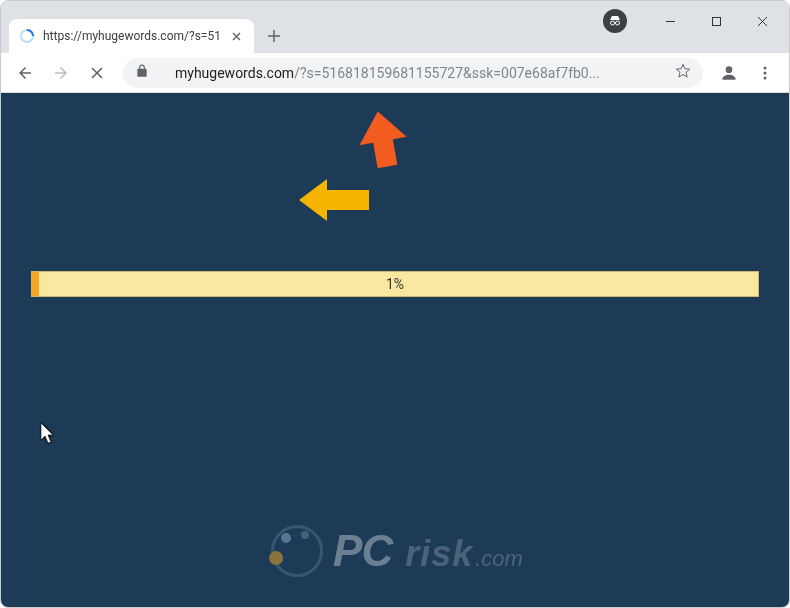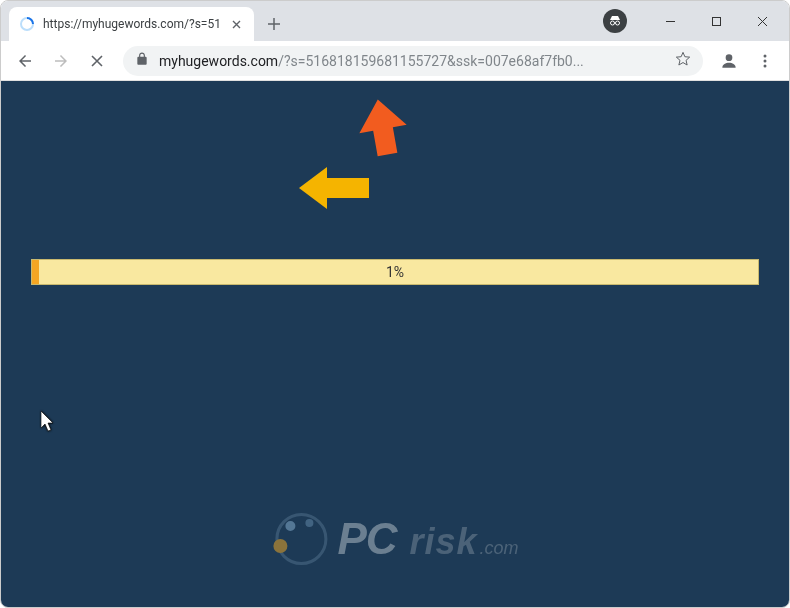--- a/index.html
+++ b/index.html
@@ -9,21 +9,21 @@
     background: #fff;
     font-family: -apple-system, BlinkMacSystemFont, "Segoe UI", Roboto, Arial, sans-serif;
     overflow: hidden;
     position: relative;
     border: 1px solid #ccc;
     border-radius: 8px;
   }
   
   
   .tab-strip {
-    height: 40px;
+    height: 52px;
     background: #dee1e6;
     display: flex;
     align-items: flex-end;
     padding: 6px 8px 0 8px;
     position: relative;
   }
   .tab {
     background: #fff;
     height: 34px;
     width: 245px;
@@ -104,21 +104,21 @@
     border-radius: 15px;
     display: flex;
     align-items: center;
     padding: 0 12px;
     margin: 0 6px;
     font-size: 14px;
     color: #202124;
     overflow: hidden;
   }
   .address-bar .lock { color: #5f6368; margin-right: 10px; flex-shrink:0; }
-  .address-bar .url-text { flex: 1; white-space: nowrap; overflow: hidden; text-overflow: ellipsis; }
+  .address-bar .url-text { flex: 1; white-space: nowrap; overflow: hidden; text-overflow: ellipsis; margin-left: 16px; }
   .address-bar .url-text .domain { color: #202124; }
   .address-bar .url-text .path { color: #80868b; }
   .address-bar .star { color: #5f6368; margin-left: 8px; flex-shrink:0;}
   
   
   .content {
     height: calc(608px - 80px);
     background: #1d3a56;
     position: relative;
     display: flex;
@@ -186,21 +186,21 @@
     position: relative; margin-right: 6px;
   }
   .wm-icon .oc { position:absolute; border-radius:50%; border:3px solid; }
   .wm-text {
     display: flex; align-items: baseline;
     font-style: italic;
     font-weight: bold;
   }
   .wm-text .pc { font-size: 44px; color: #a0aeb9; letter-spacing:-1px; }
   .wm-text .risk { font-size: 36px; color: #6b7e8f; letter-spacing:1px; margin-left:13px;}
-  .wm-text .dotcom { font-size: 18px; color: #6b7e8f; font-style: italic; font-weight:normal; margin-left:2px;}
+  .wm-text .dotcom { font-size: 22px; color: #6b7e8f; font-style: italic; font-weight:normal; margin-left:2px;}
 </style>
 </head>
 <body>
 
 <div class="tab-strip">
   <div class="tab">
     <span class="favicon">
       <svg width="16" height="16" viewBox="0 0 16 16">
           <circle cx="8" cy="8" r="6" stroke="#bbdefb" stroke-width="2" fill="none"></circle>
           <path d="M8 2 A6 6 0 0 1 14 8" stroke="#1a73e8" stroke-width="2" fill="none"></path>

